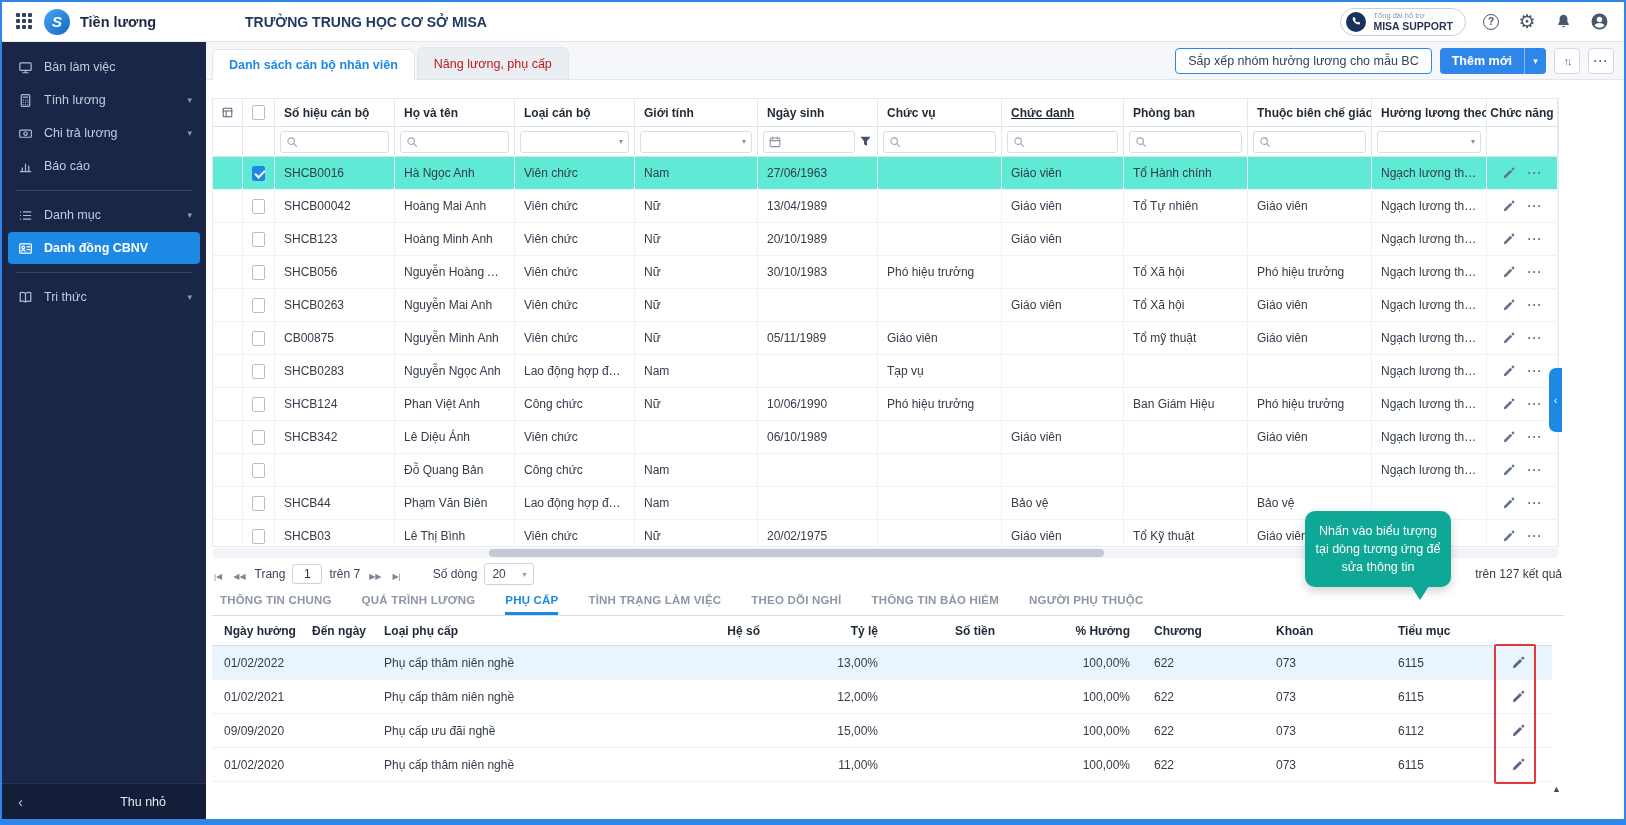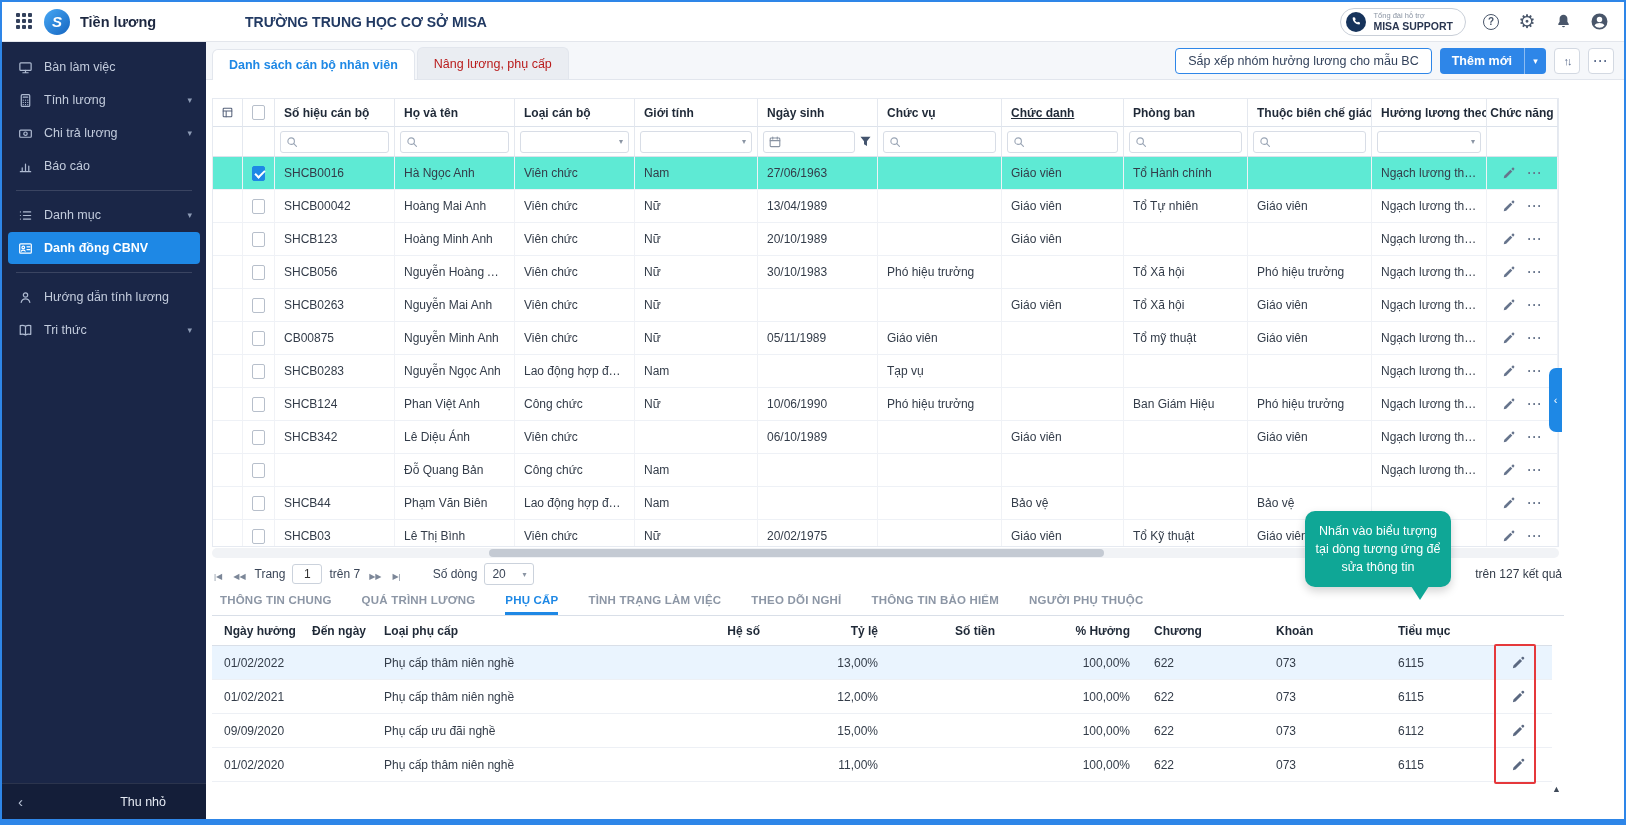--- a/index.html
+++ b/index.html
@@ -219,29 +219,20 @@
               <circle cx="5.6" cy="6.8" r="1.4"></circle>
               <path d="M3.6 10.8c.5-1.3 3.5-1.3 4 0M9.6 6.2h3M9.6 9.2h3"></path>
             </svg>
           </span>
           <span class="nav-label">Danh đồng CBNV</span>
         </div>
         <div class="nav-divider"></div>
         <div class="nav-item">
           <span class="nav-icon sic">
             <svg width="15" height="15" viewBox="0 0 16 16">
-              <circle cx="8" cy="5.4" r="2.3"></circle>
-              <path d="M3.4 13.2c.6-2.6 2.4-3.7 4.6-3.7s4 1.1 4.6 3.7"></path>
-            </svg>
-          </span>
-          <span class="nav-label">Hướng dẫn tính lương</span>
-        </div>
-        <div class="nav-item">
-          <span class="nav-icon sic">
-            <svg width="15" height="15" viewBox="0 0 16 16">
               <path d="M8 3.6C6.6 2.6 4.6 2.4 2.4 2.9v9.3c2.2-.5 4.2-.3 5.6.7 1.4-1 3.4-1.2 5.6-.7V2.9c-2.2-.5-4.2-.3-5.6.7zM8 3.6v9.3"></path>
             </svg>
           </span>
           <span class="nav-label">Tri thức</span>
           <span class="nav-chev">▾</span>
         </div>
       </nav>
     <div class="collapse-bar">
       <span class="col-chev">‹</span>
       <span class="col-label">Thu nhỏ</span>

